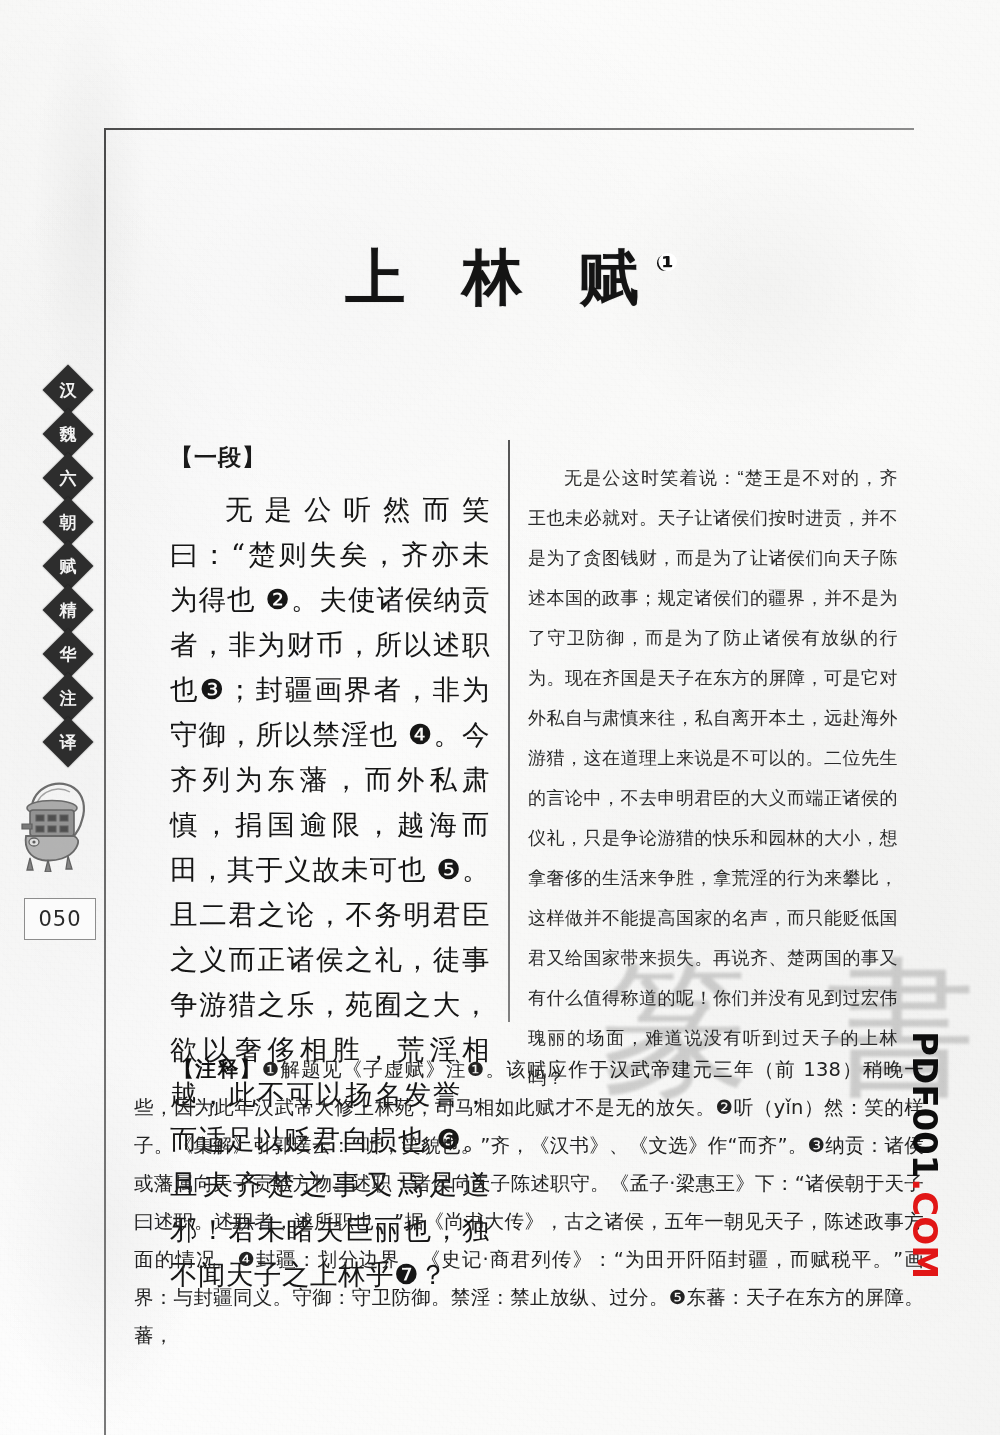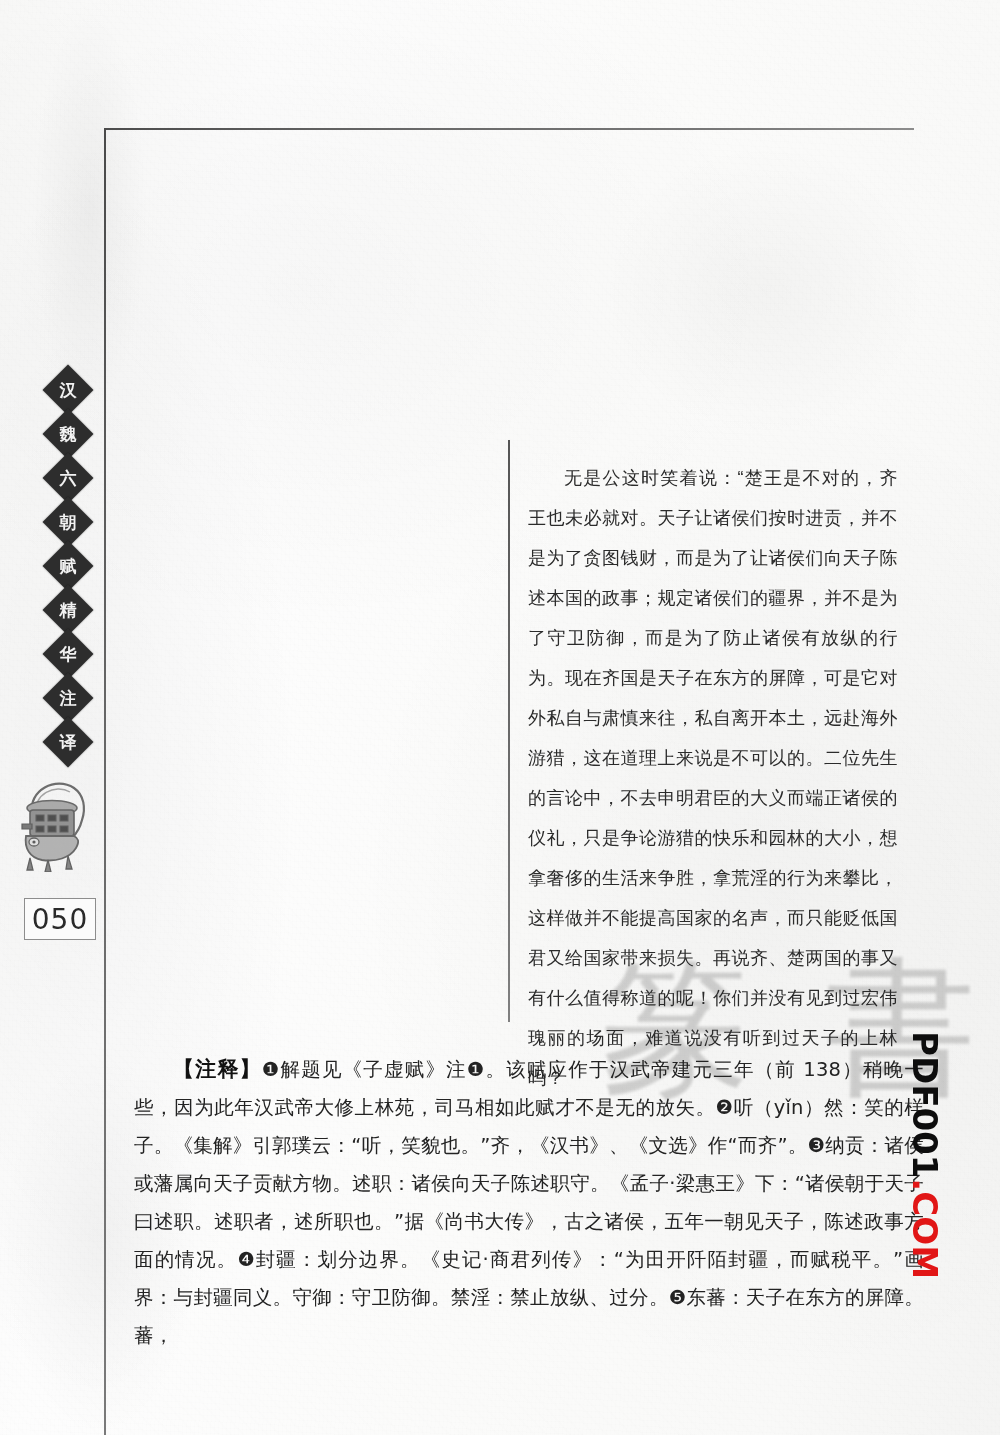--- a/index.html
+++ b/index.html
@@ -218,21 +218,21 @@
   .pagenum {
     position: absolute;
     left: 24px; top: 898px;
     width: 70px; height: 40px;
     border: 1.5px solid #8d8d8d;
     background: #fbfbfb;
     display: flex;
     align-items: center;
     justify-content: center;
     font-family: "DejaVu Sans", "Liberation Sans", sans-serif;
-    font-size: 28px;
+    font-size: 21px;
     color: #2a2a2a;
     letter-spacing: 1px;
   }
 
   
   .watermark {
     position: absolute;
     left: 905px;
     top: 1030px;
     width: 40px;
@@ -264,21 +264,28 @@
   <div class="smudge-a"></div>
   <div class="smudge-b"></div>
   <div class="smudge-c"></div>
 
   <div class="bg-seal">篆 書</div>
 
   <div class="rule-top"></div>
   <div class="rule-left"></div>
   <div class="rule-mid"></div>
 
-
+  <div class="title">
+    <span class="ttl-text">上 林 赋</span><span class="marker">❶</span>
+  </div>
+
+  <div class="col-left">
+    <div class="col-head">【一段】</div>
+    <div class="body">无是公听然而笑曰：“楚则失矣，齐亦未为得也 ❷。夫使诸侯纳贡者，非为财币，所以述职也❸；封疆画界者，非为守御，所以禁淫也 ❹。今齐列为东藩，而外私肃慎，捐国逾限，越海而田，其于义故未可也 ❺。且二君之论，不务明君臣之义而正诸侯之礼，徒事争游猎之乐，苑囿之大，欲以奢侈相胜，荒淫相越，此不可以扬名发誉，而适足以贬君自损也 ❻。且夫齐楚之事又焉足道邪！君未睹夫巨丽也，独不闻天子之上林乎❼？</div>
+  </div>
 
   <div class="col-right">
     <div class="body">无是公这时笑着说：“楚王是不对的，齐王也未必就对。天子让诸侯们按时进贡，并不是为了贪图钱财，而是为了让诸侯们向天子陈述本国的政事；规定诸侯们的疆界，并不是为了守卫防御，而是为了防止诸侯有放纵的行为。现在齐国是天子在东方的屏障，可是它对外私自与肃慎来往，私自离开本土，远赴海外游猎，这在道理上来说是不可以的。二位先生的言论中，不去申明君臣的大义而端正诸侯的仪礼，只是争论游猎的快乐和园林的大小，想拿奢侈的生活来争胜，拿荒淫的行为来攀比，这样做并不能提高国家的名声，而只能贬低国君又给国家带来损失。再说齐、楚两国的事又有什么值得称道的呢！你们并没有见到过宏伟瑰丽的场面，难道说没有听到过天子的上林吗？</div>
   </div>
 
   <div class="notes">
     <span class="nt-head">【注释】</span><span>❶解题见《子虚赋》注❶。该赋应作于汉武帝建元三年（前 138）稍晚一些，因为此年汉武帝大修上林苑，司马相如此赋才不是无的放矢。❷听（yǐn）然：笑的样子。《集解》引郭璞云：“听，笑貌也。”齐，《汉书》、《文选》作“而齐”。❸纳贡：诸侯或藩属向天子贡献方物。述职：诸侯向天子陈述职守。《孟子·梁惠王》下：“诸侯朝于天子曰述职。述职者，述所职也。”据《尚书大传》，古之诸侯，五年一朝见天子，陈述政事方面的情况。❹封疆：划分边界。《史记·商君列传》：“为田开阡陌封疆，而赋税平。”画界：与封疆同义。守御：守卫防御。禁淫：禁止放纵、过分。❺东蕃：天子在东方的屏障。蕃，</span>
   </div>
 
   <div class="spine">

